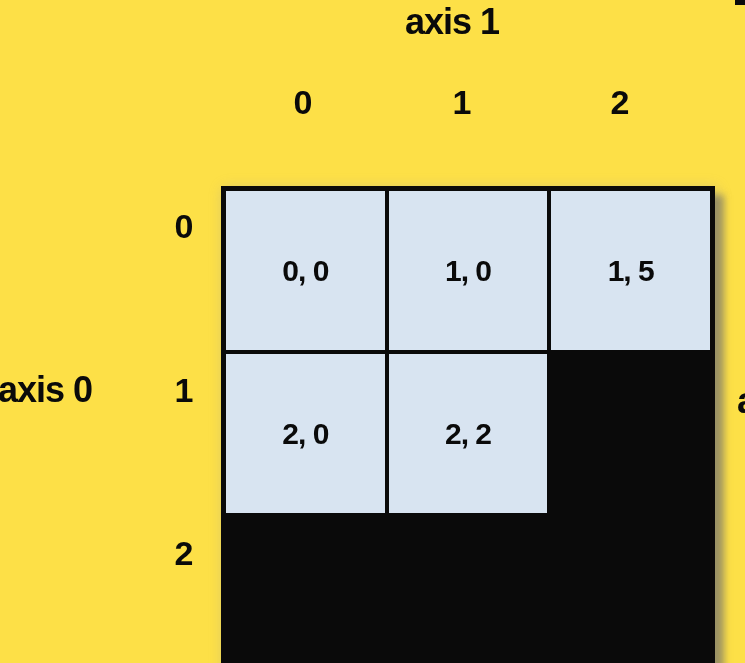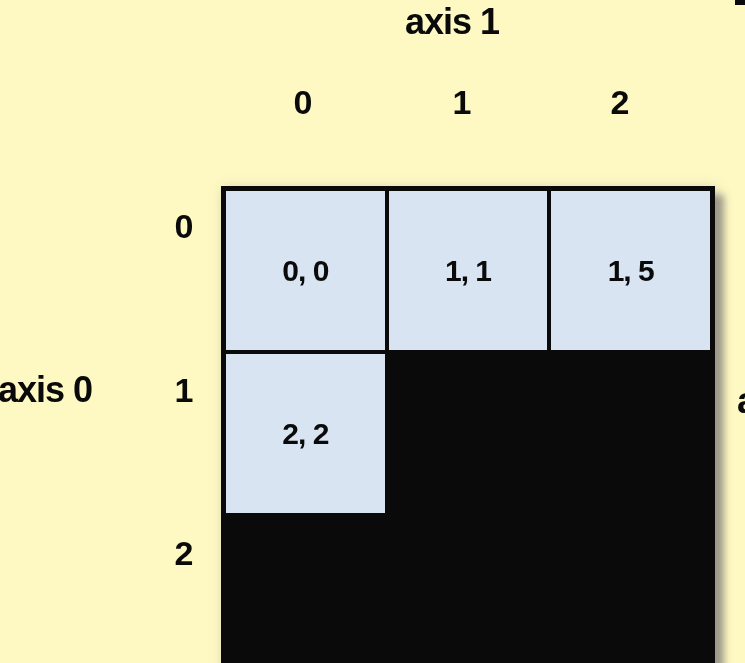--- a/index.html
+++ b/index.html
@@ -4,21 +4,21 @@
 <style>
   html, body {
     margin: 0;
     padding: 0;
     background: #ffffff;
   }
   #canvas {
     position: relative;
     width: 745px;
     height: 663px;
-    background: #fef9c3;
+    background: #fde047;
     overflow: hidden;
     font-family: "Liberation Sans", sans-serif;
     color: #0a0a0a;
   }
   .axis-label {
     position: absolute;
     font-size: 36px;
     font-weight: 700;
     letter-spacing: -1px;
     white-space: nowrap;
@@ -109,21 +109,22 @@
   <div class="col-header c0">0</div>
   <div class="col-header c1">1</div>
   <div class="col-header c2">2</div>
 
   <div class="row-header r0">0</div>
   <div class="row-header r1">1</div>
   <div class="row-header r2">2</div>
 
   <div id="array-grid">
     <div class="grid-cell">0, 0</div>
-    <div class="grid-cell">1, 1</div>
+    <div class="grid-cell">1, 0</div>
     <div class="grid-cell">1, 5</div>
+    <div class="grid-cell">2, 0</div>
     <div class="grid-cell">2, 2</div>
   </div>
 
   <div id="edge-glyph">a</div>
   <div id="edge-mark"></div>
 
 </div>
 
 </body></html>

